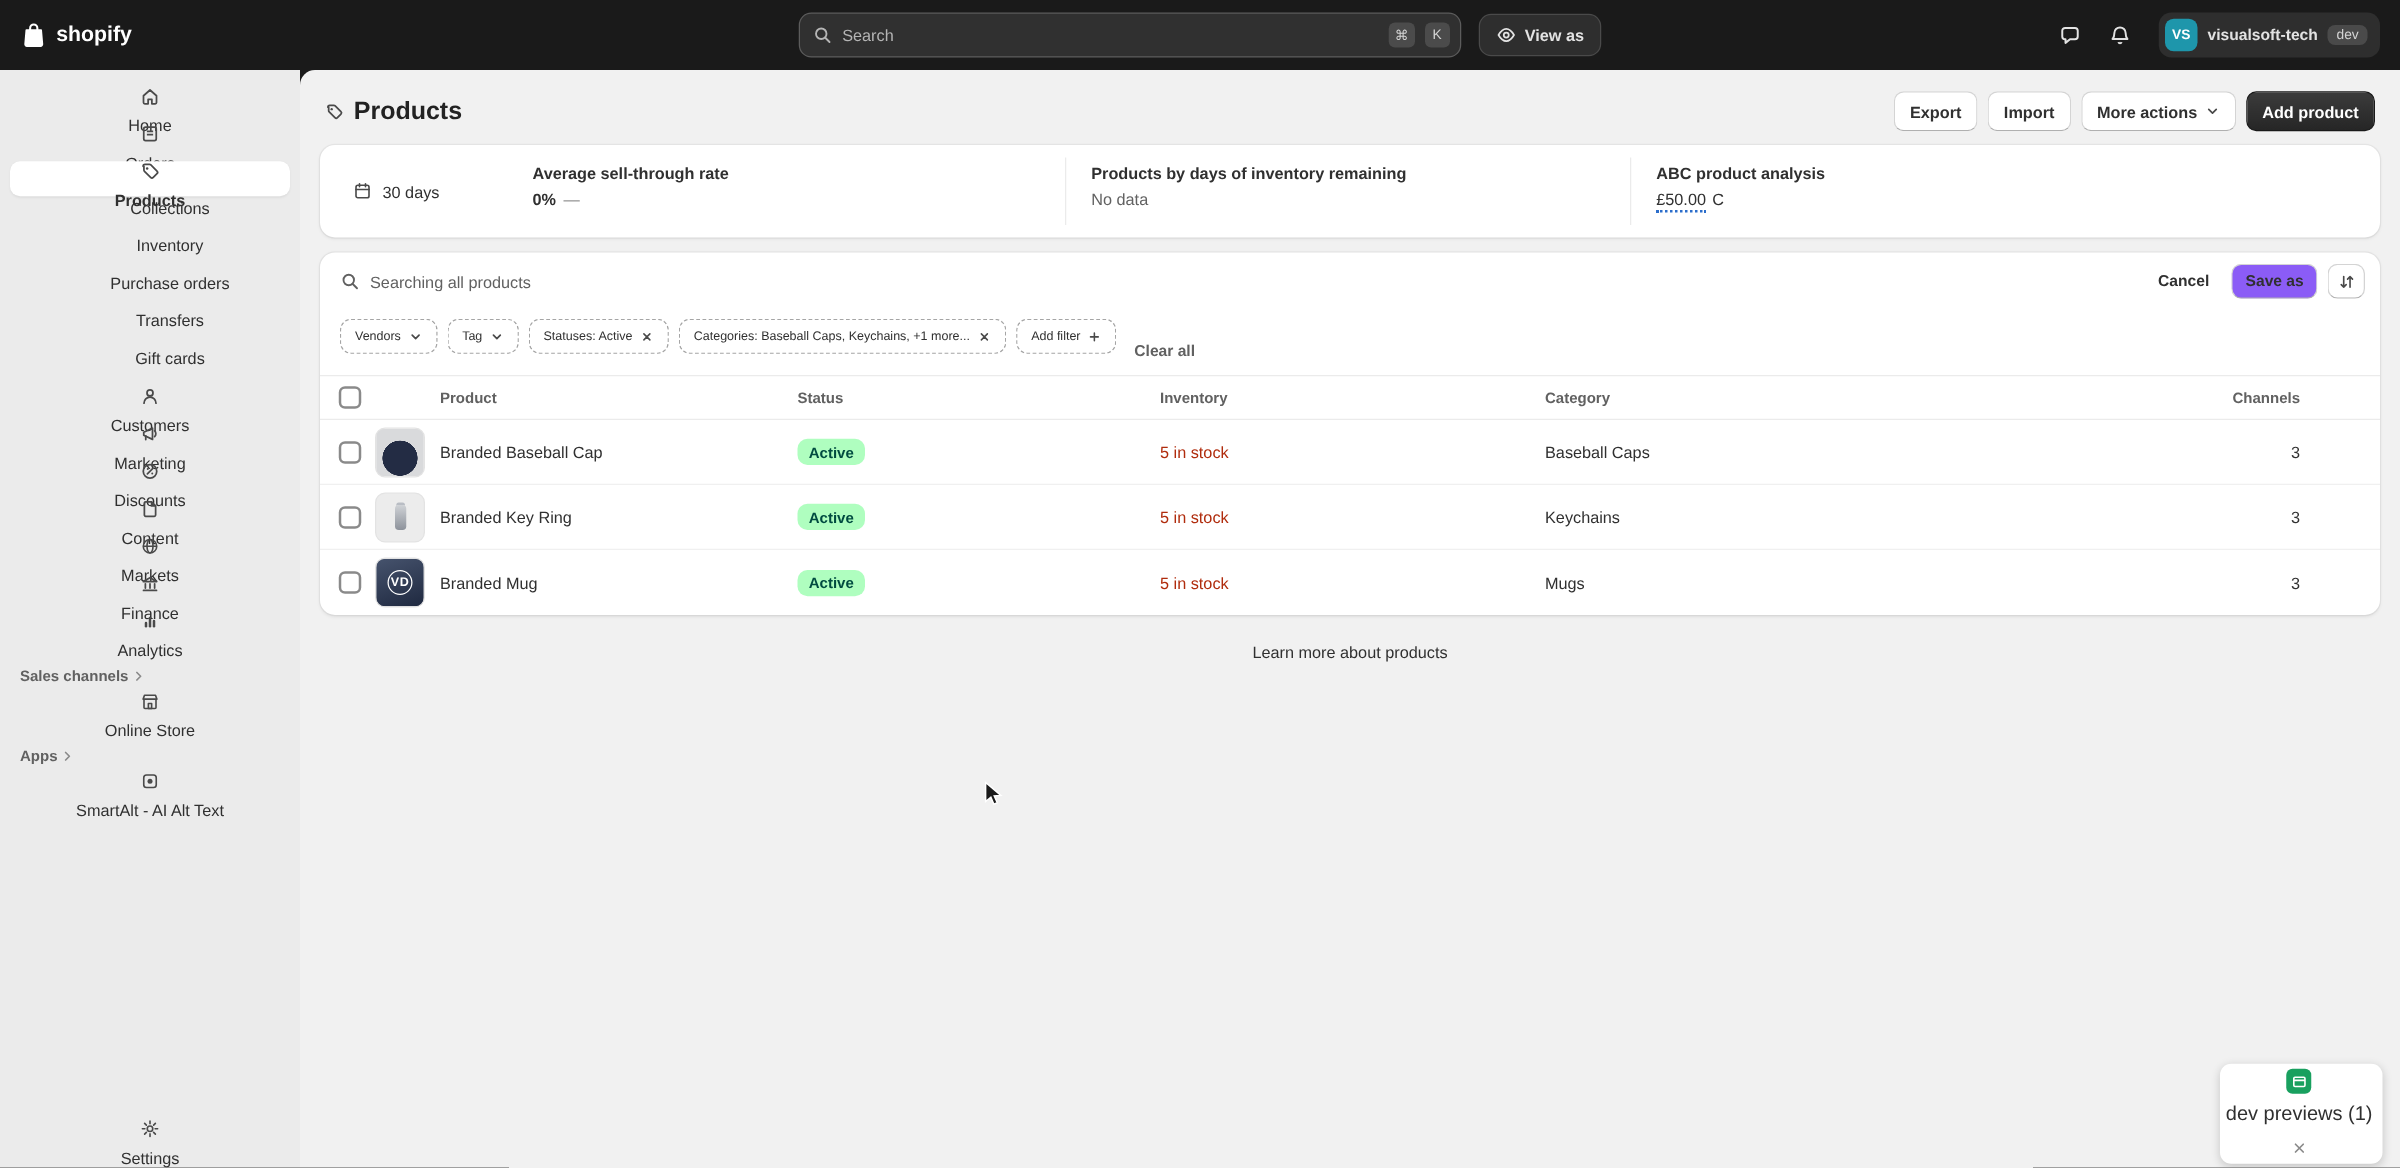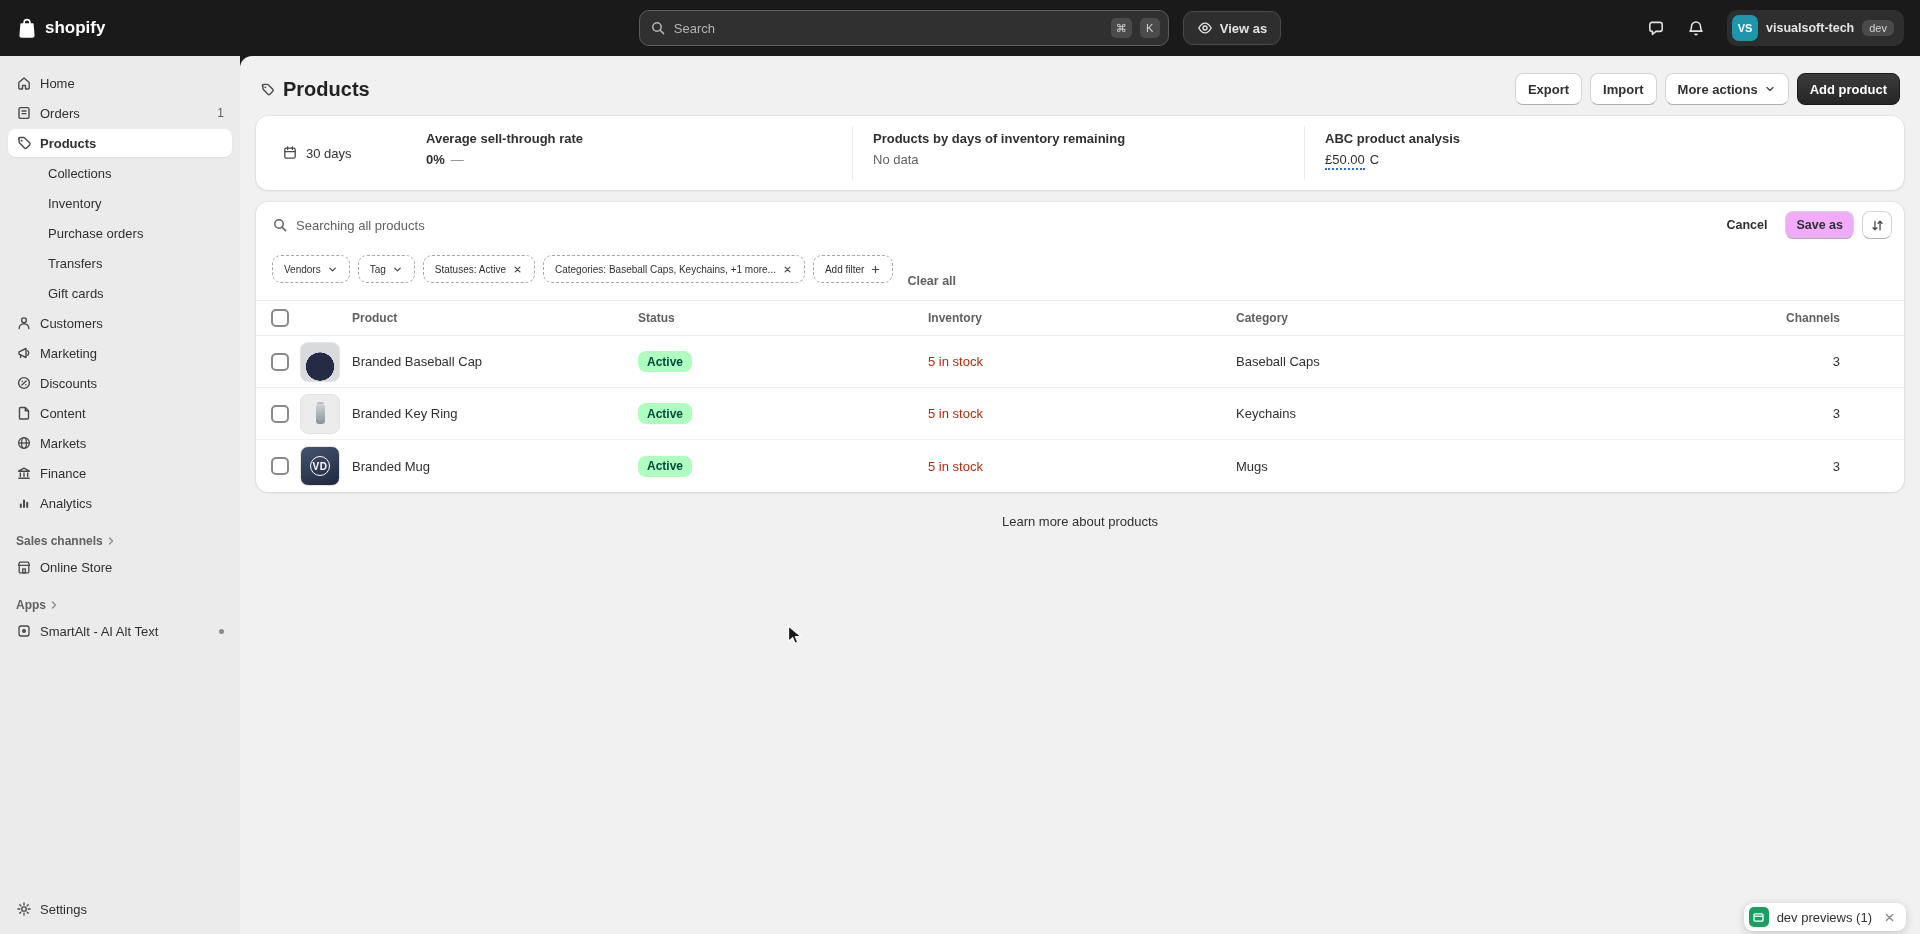--- a/index.html
+++ b/index.html
@@ -24,21 +24,21 @@
   .tb-iconbtn { width:34px; height:34px; border-radius:8px; display:flex; align-items:center; justify-content:center; cursor:pointer; }
   .tb-iconbtn svg { width:18px; height:18px; color:#e3e3e3; }
   .profile { display:flex; align-items:center; gap:8px; height:36px; padding:0 10px 0 5px; background:#2e2e2e; border-radius:10px; cursor:pointer; margin-left:8px; }
   .avatar { width:26px; height:26px; border-radius:7px; background:#1e96ab; color:#fff; font-size:11px; font-weight:700; display:flex; align-items:center; justify-content:center; }
   .profile .pname { color:#e3e3e3; font-size:12.5px; font-weight:600; }
   .devbadge { background:#4a4a4a; color:#d4d4d4; font-size:11px; padding:2px 7px; border-radius:6px; }
 
   
   .frame { flex:1; display:flex; min-height:0; }
   .sidebar { width:240px; flex:none; background:#ebebeb; display:flex; flex-direction:column; padding:12px 0 10px; }
-  .nv { height:28px; margin:1px 8px; padding:0 8px; display:flex; align-items:center; gap:8px; border-radius:8px; font-size:13px; color:#303030; cursor:pointer; text-decoration:none; }
+  .nv { height:28px; margin:1px 8px; padding:0 8px; display:flex; align-items:center; gap:8px; border-radius:8px; font-size:13px; color:#303030; cursor:pointer; text-decoration:none;flex-direction:column; }
   .nv svg { width:16px; height:16px; color:#4a4a4a; flex:none; }
   .nv.active { background:#fff; font-weight:700; box-shadow:0 1px 2px rgba(0,0,0,.06); }
   .nv.sub { padding-left:40px; }
   .nv .badge { margin-left:auto; font-size:12px; color:#616161; }
   .nv .appdot { margin-left:auto; width:5px; height:5px; border-radius:50%; background:#8a8a8a; }
   .sec { display:flex; align-items:center; gap:2px; margin:16px 16px 4px; font-size:12px; font-weight:600; color:#616161; cursor:pointer;text-align:center; }
   .sec svg { width:12px; height:12px; color:#8a8a8a; }
   .sb-spacer { flex:1; }
 
   .main { flex:1; background:#f1f1f1; border-top-left-radius:12px; position:relative; overflow:hidden; padding:0 16px; }
@@ -71,21 +71,21 @@
   .mv .muted { color:#616161; }
   .mv .dotted { border-bottom:2px dotted #2c6ecb; padding-bottom:1px; cursor:pointer; }
   .mv .sfx { margin-left:5px; color:#303030; }
 
   
   .search-row { height:46px; display:flex; align-items:center; gap:8px; padding:0 12px 0 16px; }
   .search-row svg.mag { width:16px; height:16px; color:#616161; flex:none; }
   .search-row input { flex:1; border:none; outline:none; font-size:13px; font-family:inherit; color:#303030; }
   .search-row input::placeholder { color:#616161; }
   .txtbtn { font-size:12.5px; font-weight:600; color:#303030; padding:6px 10px; border-radius:8px; cursor:pointer; background:transparent; border:none; font-family:inherit; }
-  .smallbtn { height:28px; padding:0 10px; font-size:12.5px; font-weight:600; background:#f0abfc; border:1px solid #d4d4d4; border-bottom-color:#b0b0b0; border-radius:8px; cursor:pointer; color:#303030; font-family:inherit; }
+  .smallbtn { height:28px; padding:0 10px; font-size:12.5px; font-weight:600; background:#8b5cf6; border:1px solid #d4d4d4; border-bottom-color:#b0b0b0; border-radius:8px; cursor:pointer; color:#303030; font-family:inherit; }
   .iconbtn { width:30px; height:28px; display:flex; align-items:center; justify-content:center; background:#fff; border:1px solid #d4d4d4; border-bottom-color:#b0b0b0; border-radius:8px; cursor:pointer; }
   .iconbtn svg { width:15px; height:15px; color:#4a4a4a; }
 
   .chips-row { display:flex; align-items:center; gap:8px; padding:2px 16px 12px; }
   .chip { display:inline-flex; align-items:center; gap:6px; height:28px; padding:0 11px; border:1px dashed #a5a5a5; border-radius:9px; font-size:10px; color:#303030; background:#fff; cursor:pointer; }
   .chip svg { width:11px; height:11px; color:#4a4a4a; }
   .clearall { font-size:12.5px; font-weight:600; color:#616161; padding:0 6px; cursor:pointer; background:none; border:none; font-family:inherit;margin-top:24px; }
 
   .thead { display:grid; grid-template-columns:96px 286px 290px 308px 1fr 140px; align-items:center; height:36px; border-top:1px solid #ebebeb; border-bottom:1px solid #ebebeb; font-size:12px; font-weight:600; color:#616161; }
   .thead .cbcell { padding-left:15px; }
@@ -103,21 +103,21 @@
   .pname2 { font-size:13px; color:#303030; }
   .status-badge { display:inline-flex; align-items:center; height:21px; padding:0 9px; background:#affebf; color:#014b40; border-radius:8px; font-size:12px; font-weight:600; }
   .inv { font-size:13px; color:#b02c0d; }
   .cat { font-size:13px; color:#303030; }
   .chan { font-size:13px; text-align:right; padding-right:64px; }
 
   .learn { text-align:center; margin-top:22px; font-size:13px; color:#303030; }
   .learn span { cursor:pointer; }
 
   
-  .toast { position:absolute; right:14px; bottom:3px; background:#fff; border-radius:9px; box-shadow:0 2px 8px rgba(0,0,0,.18); display:flex; align-items:center; gap:8px; padding:4px 8px 4px 5px; font-size:13px; color:#303030; z-index:50; }
+  .toast { position:absolute; right:14px; bottom:3px; background:#fff; border-radius:9px; box-shadow:0 2px 8px rgba(0,0,0,.18); display:flex; align-items:center; gap:8px; padding:4px 8px 4px 5px; font-size:16px; color:#303030; z-index:50;flex-direction:column; }
   .toast .tico { width:20px; height:20px; border-radius:5px; background:#19a05f; display:flex; align-items:center; justify-content:center; }
   .toast .tico svg { width:13px; height:13px; color:#fff; }
   .toast .tclose { width:18px; height:18px; display:flex; align-items:center; justify-content:center; cursor:pointer; }
   .toast .tclose svg { width:11px; height:11px; color:#8a8a8a; }
 
   .cursor { position:absolute; left:787px; top:625px; z-index:99; pointer-events:none; }
 </style>
 </head>
 <body>
 

